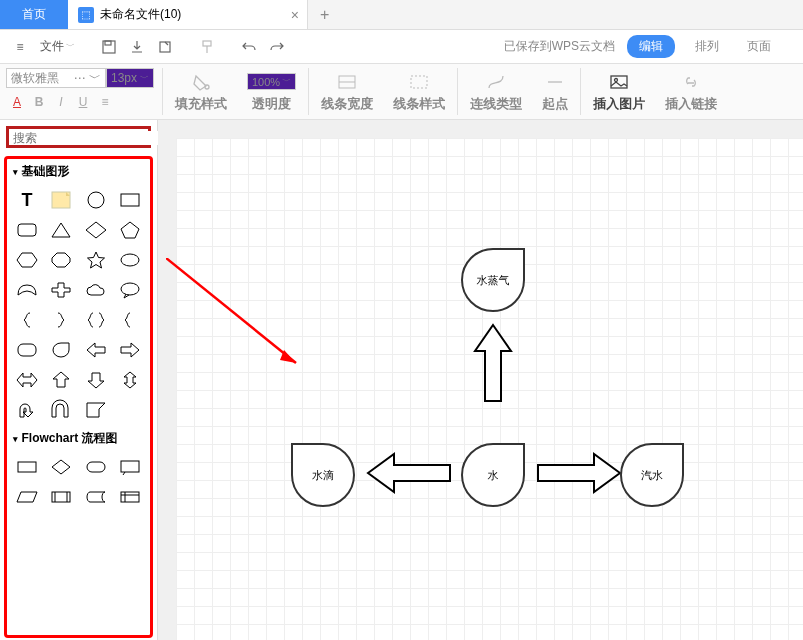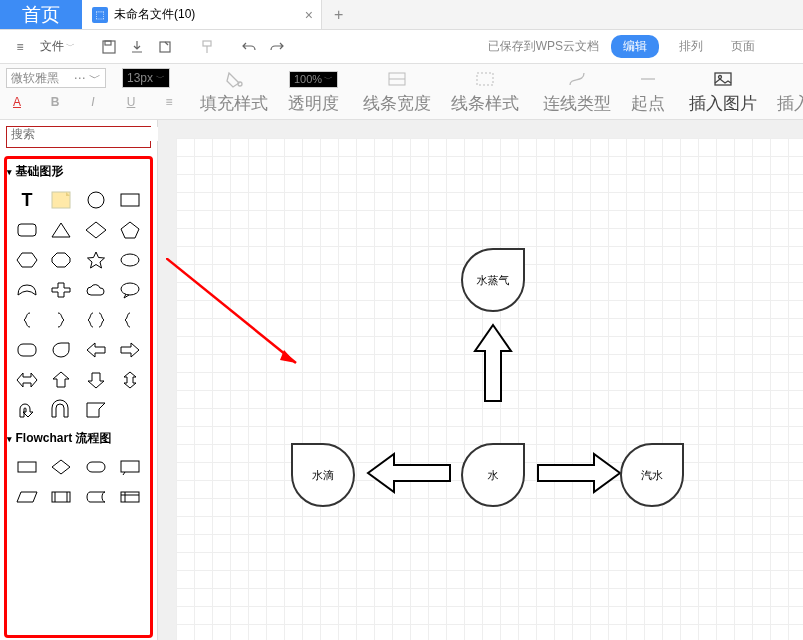--- a/index.html
+++ b/index.html
@@ -1,59 +1,59 @@
 <!DOCTYPE html>
 <html><head>
 <meta charset="utf-8">
 <style>
   * { box-sizing: border-box; margin: 0; padding: 0; }
   body { font-family: "Microsoft YaHei", sans-serif; font-size: 12px; background: #fff; width: 803px; height: 640px; overflow: hidden; position: relative; }
   
   
   .tabs { display: flex; background: #f4f4f4; border-bottom: 1px solid #ddd; height: 30px; align-items: stretch; }
-  .tab-home { background: #3d8cf5; color: #fff; padding: 6px 22px; display: flex; align-items: center; font-size: 19px; cursor: pointer; }
+  .tab-home { background: #3d8cf5; color: #fff; padding: 6px 22px; display: flex; align-items: center; font-size: 12px; cursor: pointer; }
   .tab-file { background: #fff; border-right: 1px solid #ddd; padding: 4px 10px; display: flex; align-items: center; gap: 6px; min-width: 240px; position: relative; }
   .tab-file .icon-doc { width: 16px; height: 16px; background: #3d8cf5; border-radius: 2px; display: flex; align-items: center; justify-content: center; color: #fff; font-size: 10px; }
   .tab-close { position: absolute; right: 8px; top: 50%; transform: translateY(-50%); color: #888; font-size: 14px; cursor: pointer; }
   .tab-new { padding: 6px 12px; color: #888; font-size: 16px; cursor: pointer; display: flex; align-items: center; }
   
   
   .menubar { display: flex; align-items: center; height: 34px; padding: 0 8px; border-bottom: 1px solid #e0e0e0; gap: 4px; color: #555; }
   .mb-ico { width: 24px; height: 24px; display: flex; align-items: center; justify-content: center; cursor: pointer; color: #666; }
   .mb-ico svg { width: 16px; height: 16px; }
   .mb-text { display: flex; align-items: center; gap: 2px; padding: 0 4px; cursor: pointer; }
   .chev { font-size: 9px; color: #888; }
   .menubar .gap { width: 10px; }
-  .save-status { margin-left: auto; margin-right: 32px; color: #888; display: flex; align-items: center; gap: 12px; }
+  .save-status { margin-left: auto; margin-right: 16px; color: #888; display: flex; align-items: center; gap: 12px; }
   .btn-edit { background: #3d8cf5; color: #fff; padding: 3px 12px; border-radius: 10px; cursor: pointer; }
   .menu-link { cursor: pointer; padding: 0 8px; }
   
   
   .toolbar { display: flex; border-bottom: 1px solid #e0e0e0; background: #fafafa; height: 56px; }
   .tb-group { display: flex; flex-direction: column; padding: 4px 6px; }
-  .tb-row { display: flex; align-items: flex-end; gap: 16px; }
+  .tb-row { display: flex; align-items: flex-end; gap: 0; }
   .font-sel { border: 1px solid #ccc; background: #fff; padding: 2px 4px; width: 100px; display: flex; justify-content: space-between; align-items: center; color: #888; height: 20px; }
-  .size-sel { border: 1px solid #ccc; background: #000000; padding: 2px 4px; width: 48px; display: flex; justify-content: space-between; align-items: center; color: #888; height: 20px; }
+  .size-sel { border: 1px solid #ccc; background: #4c1d95; padding: 2px 4px; width: 48px; display: flex; justify-content: space-between; align-items: center; color: #888; height: 20px; }
   .fmt-btn { width: 22px; height: 20px; display: flex; align-items: center; justify-content: center; color: #aaa; cursor: pointer; }
   .tb-sep { width: 1px; background: #e0e0e0; margin: 4px 2px; }
   .tb-item { display: flex; flex-direction: column; align-items: center; justify-content: center; padding: 4px 10px; gap: 2px; color: #888; cursor: pointer; }
   .tb-item.dark { color: #444; }
   .tb-item .ico { height: 22px; display: flex; align-items: center; }
-  .tb-item .lbl { font-size: 17px; white-space: nowrap; }
-  .zoom-box { border: 1px solid #ccc; background: #000000; padding: 1px 4px; font-size: 11px; display: flex; align-items: center; gap: 2px; }
+  .tb-item .lbl { font-size: 13px; white-space: nowrap; font-weight: bold; }
+  .zoom-box { border: 1px solid #ccc; background: #4c1d95; padding: 1px 4px; font-size: 11px; display: flex; align-items: center; gap: 2px; }
   
   
   .main { display: flex; height: calc(640px - 30px - 34px - 56px); }
   .sidebar { width: 158px; border-right: 1px solid #ddd; display: flex; flex-direction: column; background: #fff; position: relative; }
-  .search-box { margin: 6px; border: 1px solid #b91c1c; display: flex; align-items: flex-start; height: 22px; padding: 0 4px; }
+  .search-box { margin: 6px; border: 3px solid #b91c1c; display: flex; align-items: flex-end; height: 22px; padding: 0 4px; }
   .search-box input { border: none; outline: none; flex: 1; font-size: 12px; color: #555; }
   .search-box .sico { color: #888; }
   
   .panel-border { border: 3px solid #f00; border-radius: 4px; margin: 2px 4px; flex: 1; overflow: hidden; display: flex; flex-direction: column; }
-  .cat { padding: 4px 0; font-weight: bold; font-size: 12px; display: flex; align-items: center; gap: 4px; cursor: pointer; }
+  .cat { padding: 4px 6px; font-weight: bold; font-size: 12px; display: flex; align-items: center; gap: 4px; cursor: pointer; }
   .cat::before { content: "▾"; font-size: 9px; }
   .shape-grid { display: grid; grid-template-columns: repeat(4, 1fr); gap: 2px; padding: 2px 4px; }
   .shape { width: 32px; height: 28px; display: flex; align-items: center; justify-content: center; cursor: pointer; }
   .shape svg { overflow: visible; }
   
   .canvas { flex: 1; background: #fff; background-image: linear-gradient(#eee 1px, transparent 1px), linear-gradient(90deg, #eee 1px, transparent 1px); background-size: 18px 18px; position: relative; border-left: 18px solid #f0f0f0; border-top: 18px solid #f0f0f0; }
   
   .drop { position: absolute; background: #fff; border: 2px solid #333; display: flex; align-items: center; justify-content: center; font-size: 11px; }
   .drop1 { width: 64px; height: 64px; border-radius: 50% 0 50% 50%; }
   .drop2 { width: 64px; height: 64px; border-radius: 0 50% 50% 50%; }

